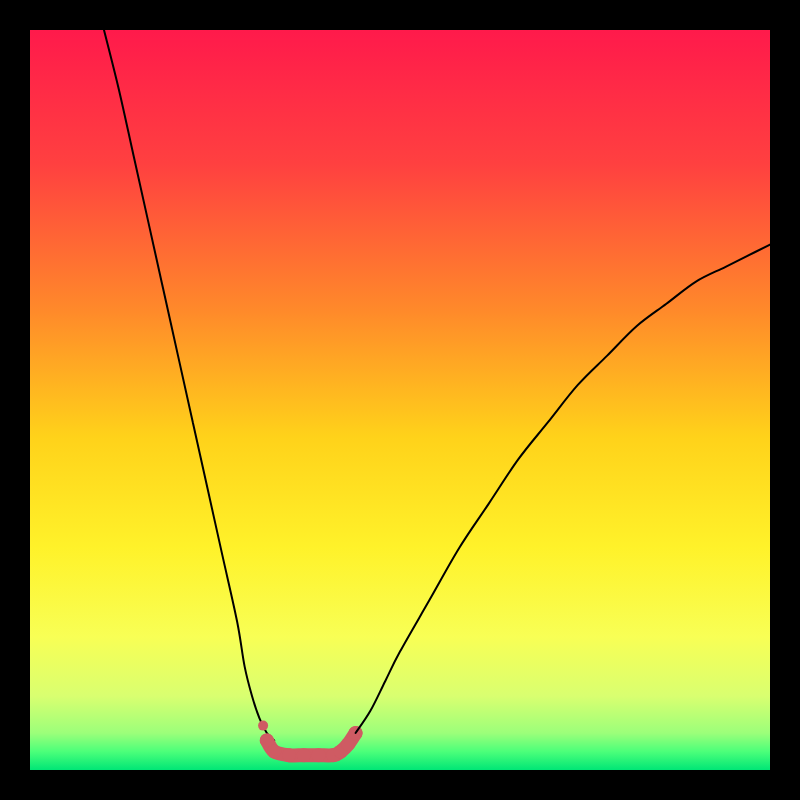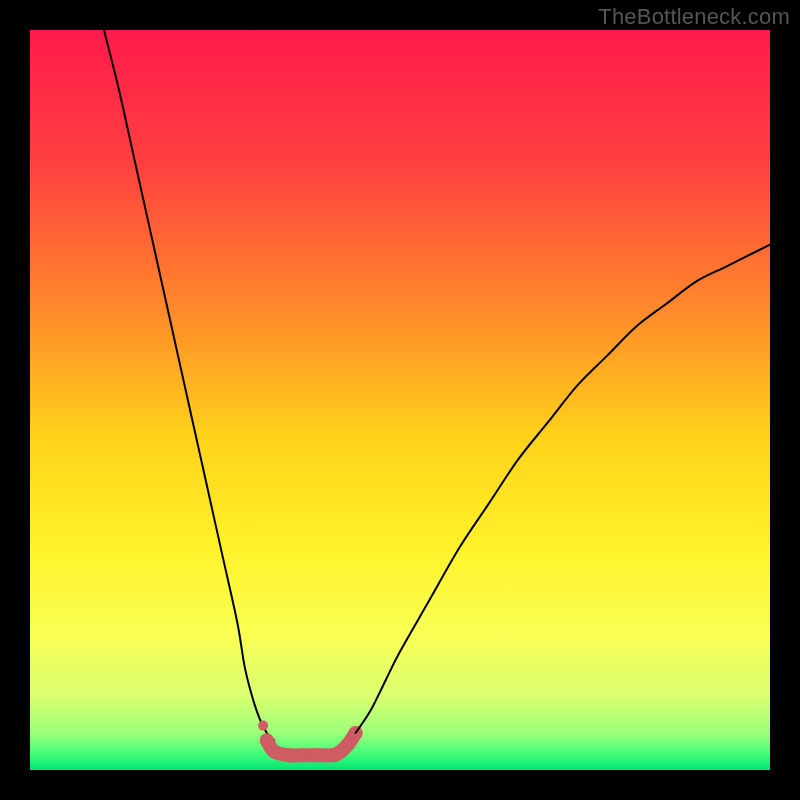--- a/index.html
+++ b/index.html
@@ -33,21 +33,20 @@
     font-size: 22px;
     font-weight: 500;
     letter-spacing: 0.2px;
     z-index: 50;
   }
 </style>
 </head>
 <body>
 
 <div class="frame">
-  <div class="watermark">TheBottleneck.com</div>
   <div class="plot">
     <svg id="chart-svg" width="740" height="740" viewBox="0 0 740 740" preserveAspectRatio="none">
       <defs>
         <linearGradient id="bg-grad" x1="0" y1="0" x2="0" y2="1">
             <stop offset="0%" stop-color="#ff1a4b"></stop>
             <stop offset="18%" stop-color="#ff4040"></stop>
             <stop offset="38%" stop-color="#ff8a2a"></stop>
             <stop offset="55.00000000000001%" stop-color="#ffd21a"></stop>
             <stop offset="70%" stop-color="#fff22a"></stop>
             <stop offset="82%" stop-color="#f8ff55"></stop>

